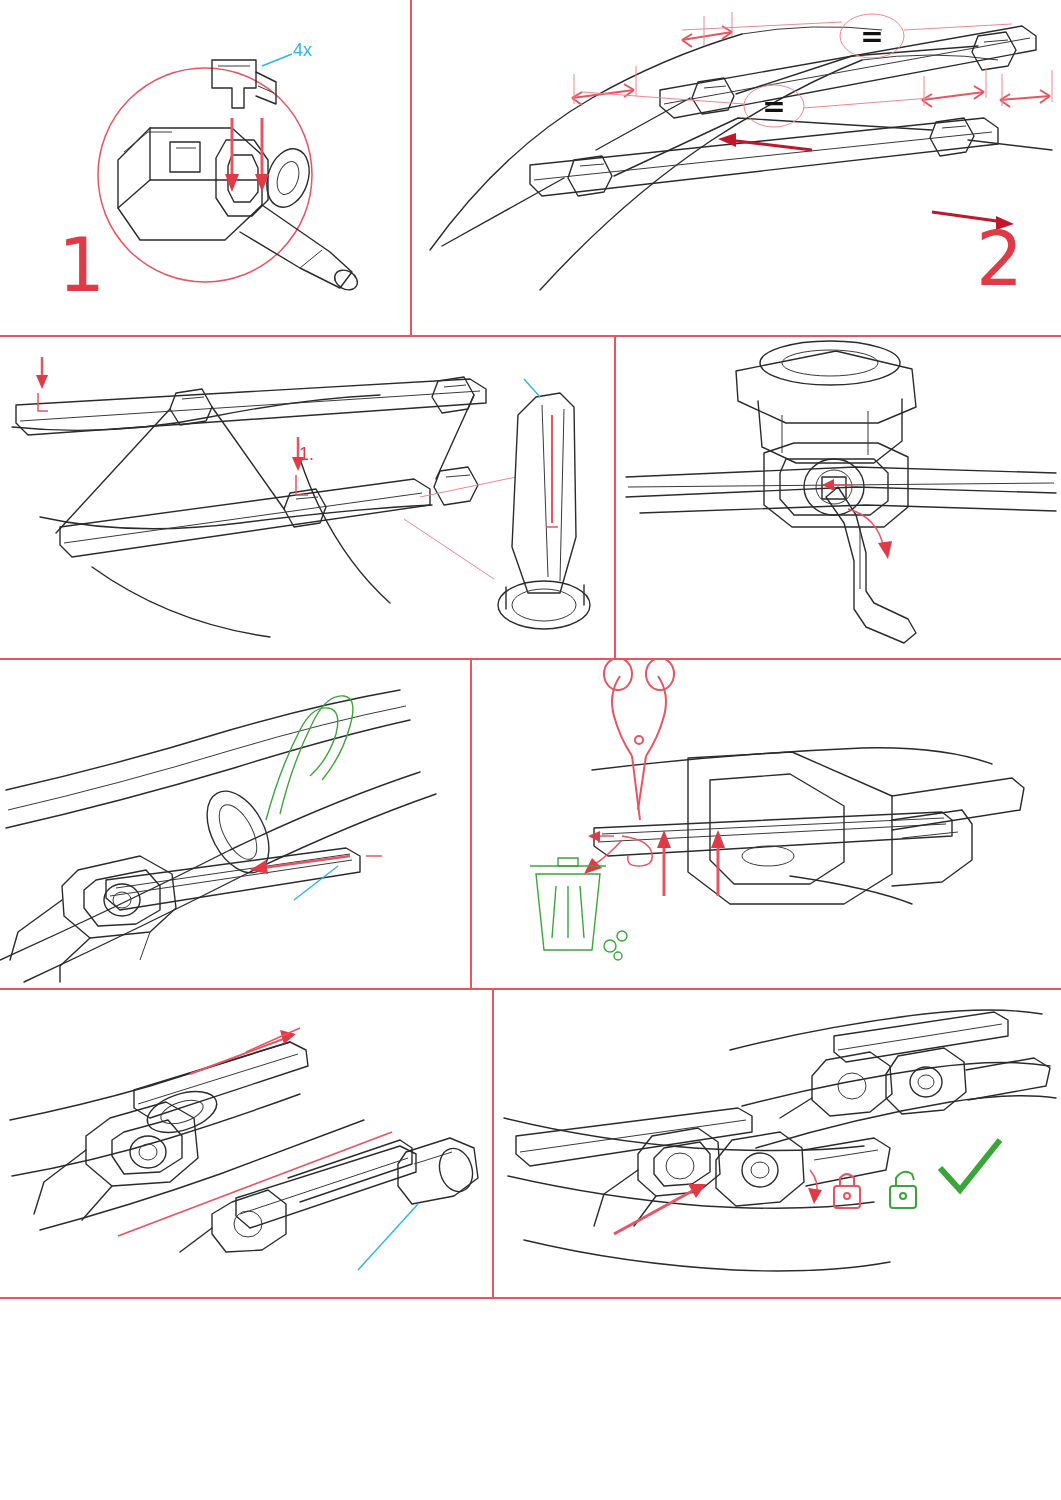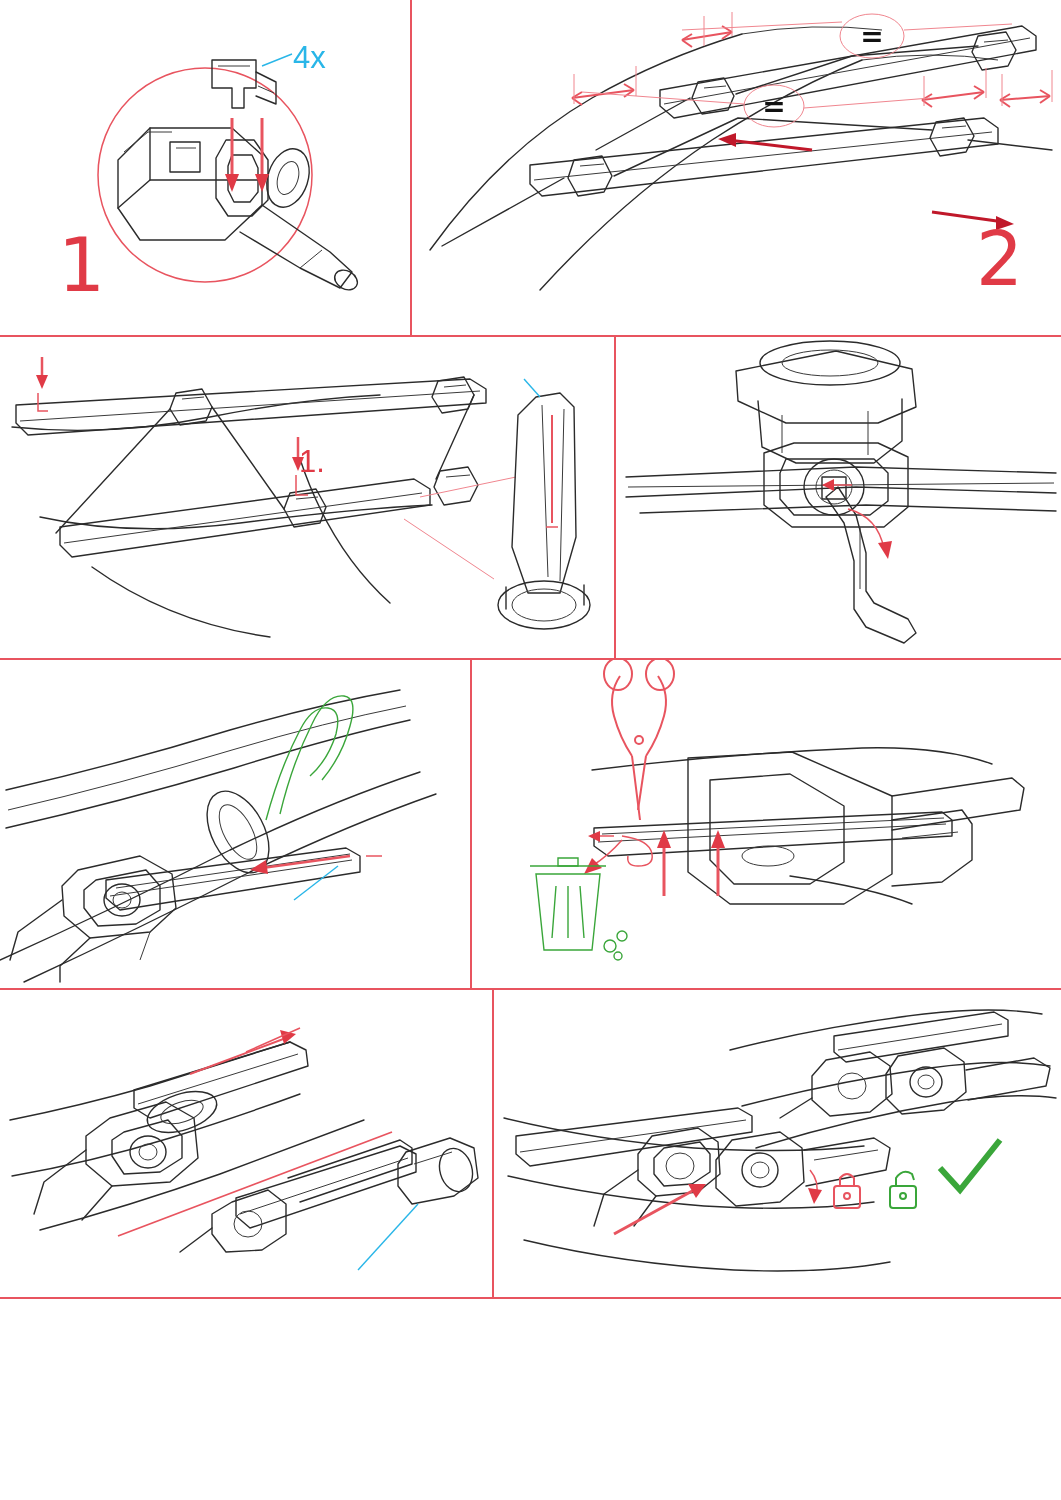--- a/index.html
+++ b/index.html
@@ -37,21 +37,21 @@
     font-weight: 400;
     color: #e03a46;
     font-size: 74px;
     line-height: 1;
     letter-spacing: -2px;
   }
   
   .ann {
     position: absolute;
     font-family: "Liberation Sans", sans-serif;
-    font-size: 31px;
+    font-size: 18px;
     color: #29b6e8;
   }
   .ann-red  { color: #e03a46; }
 
   
   svg { display: block; overflow: visible; }
   .ln  { fill: none; stroke: #2b2b2b; stroke-width: 1.4; stroke-linejoin: round; stroke-linecap: round; }
   .ln-thin { fill: none; stroke: #3a3a3a; stroke-width: 1; }
   .ln-red { fill: none; stroke: #e8545f; stroke-width: 1.5; }
   .ln-red-thin { fill: none; stroke: #f0868f; stroke-width: 1; }

